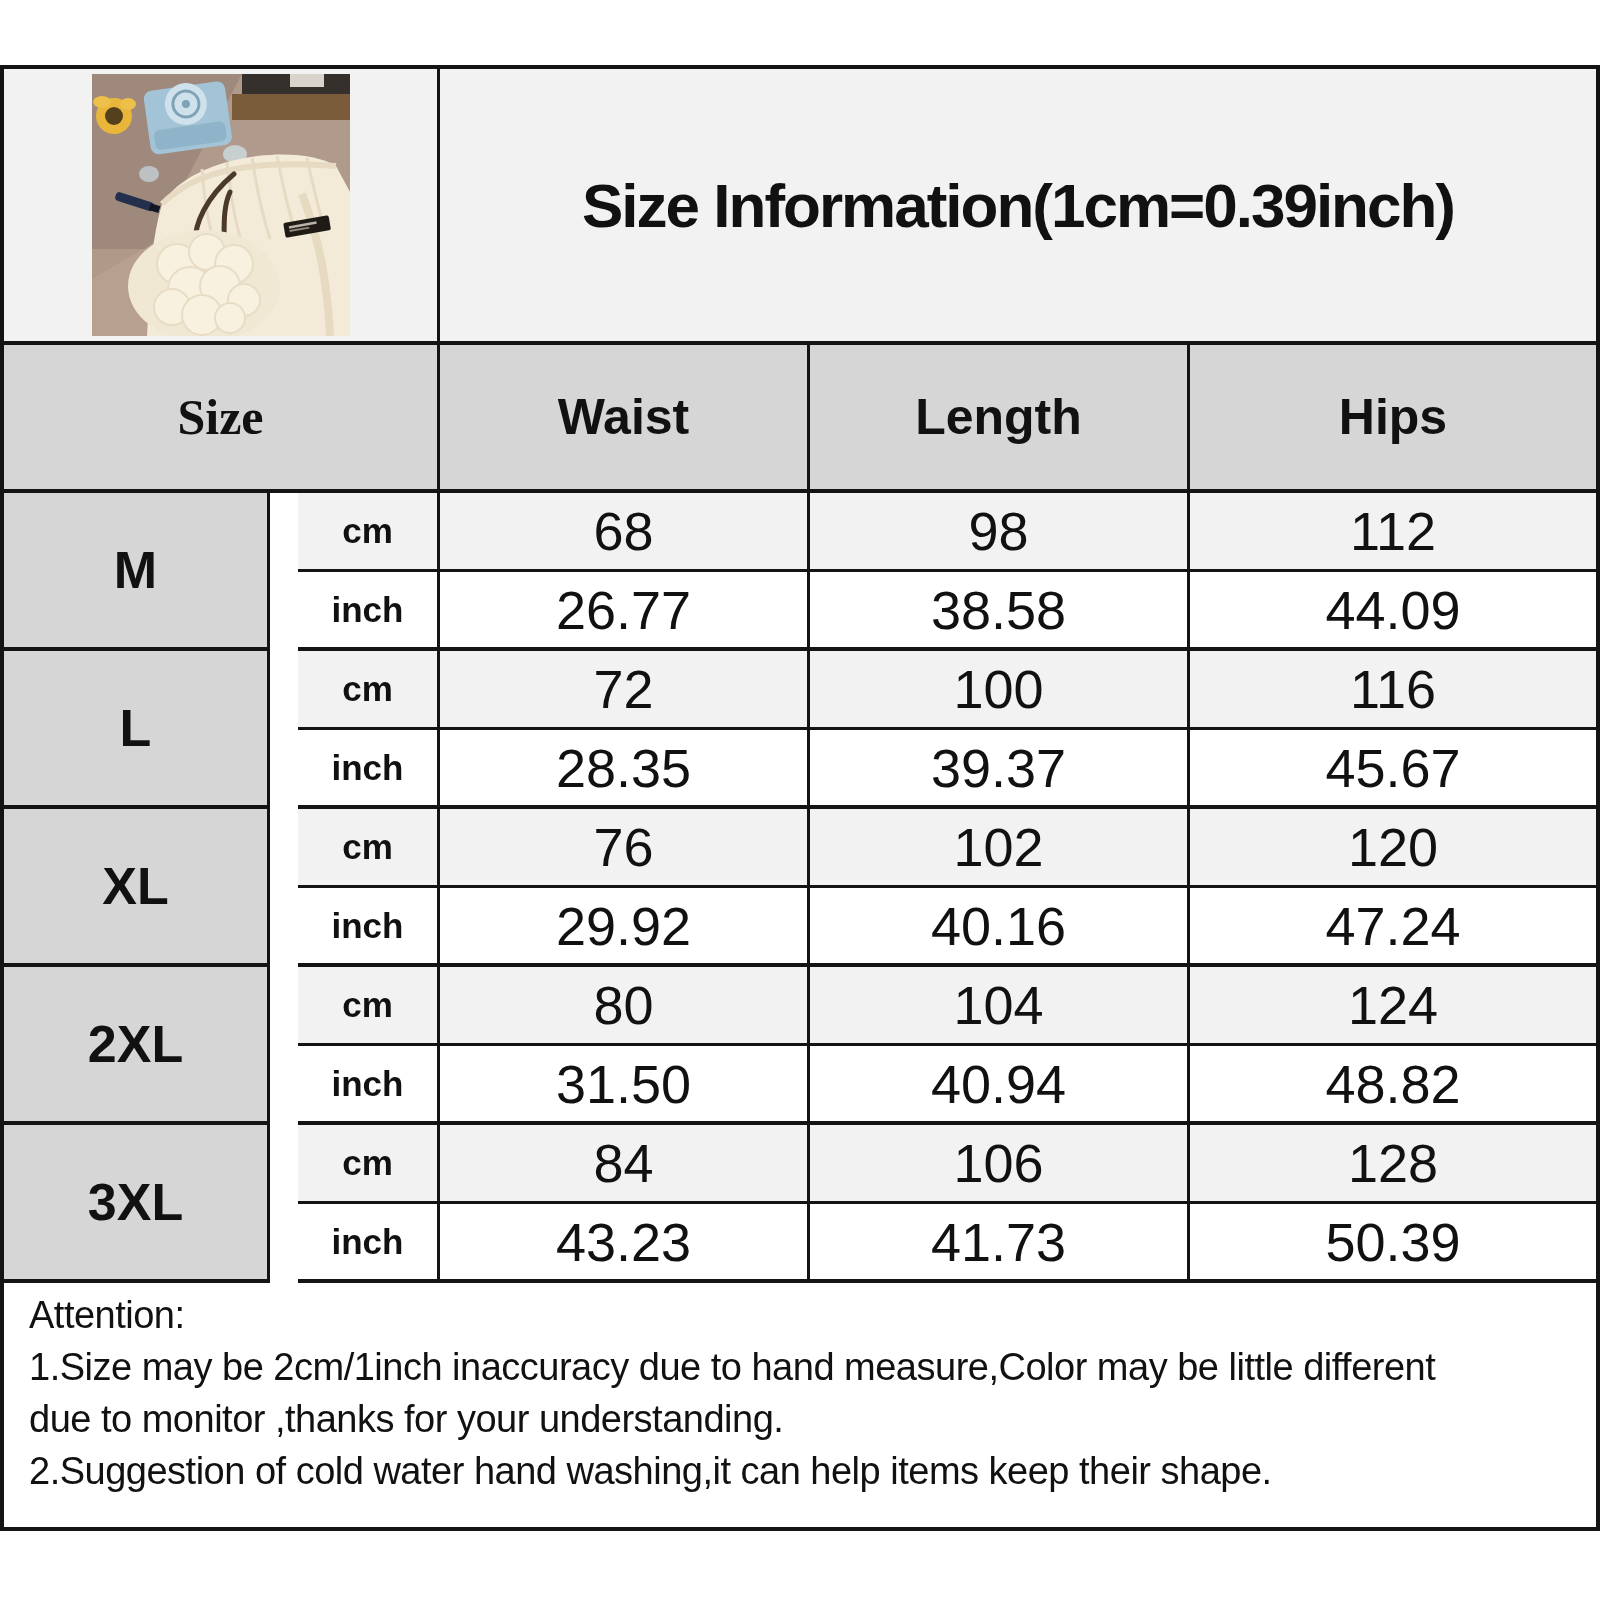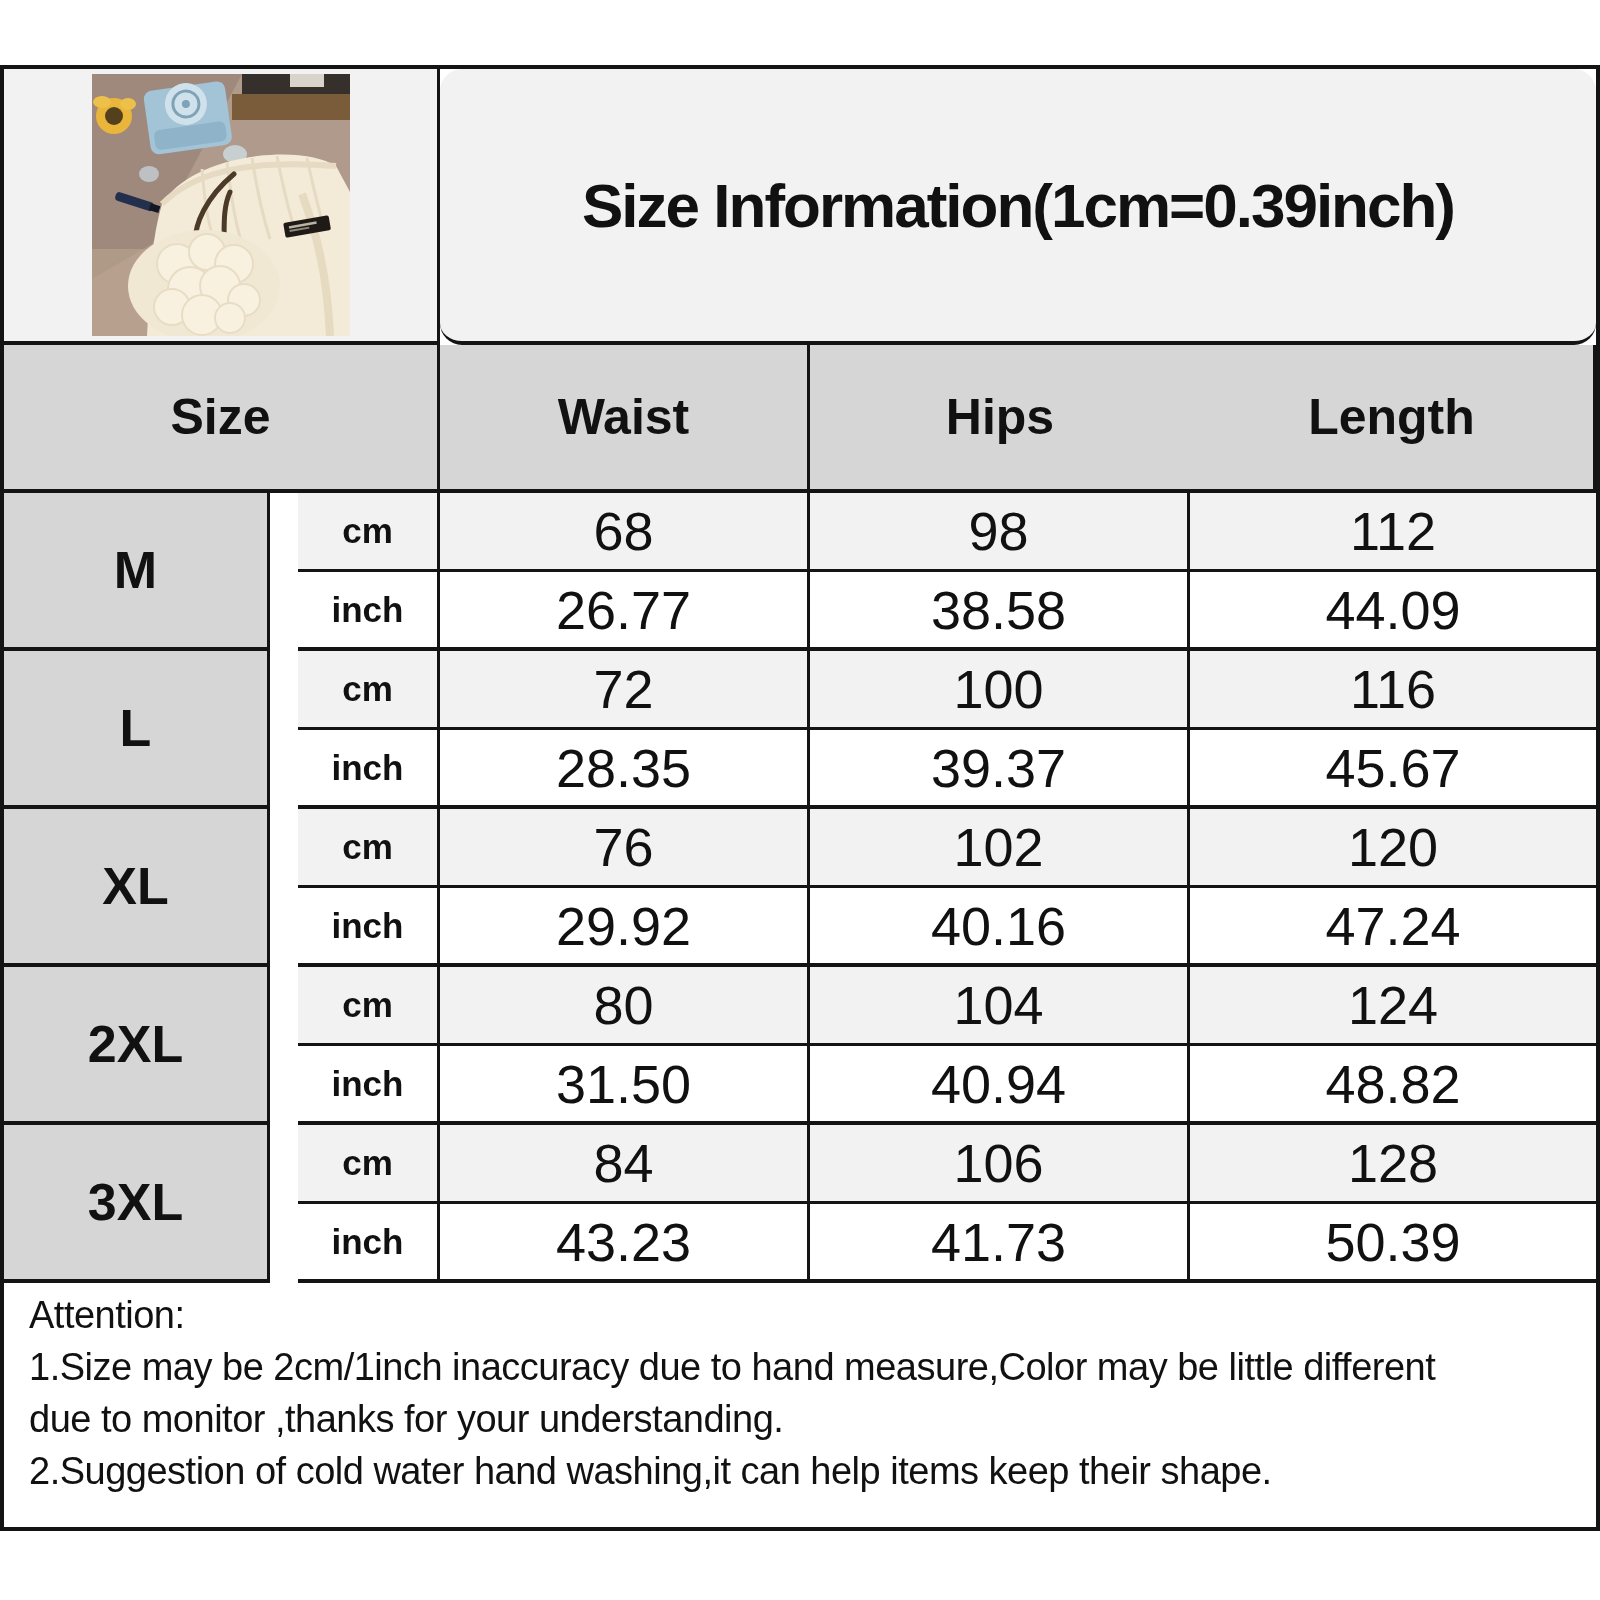--- a/index.html
+++ b/index.html
@@ -10,23 +10,23 @@
     display:grid;
     grid-template-columns:266px 170px 370px 380px 406px;
     grid-template-rows:276px 148px repeat(10,79px) 244px;
   }
   .cell{box-sizing:border-box;border-right:3px solid #141414;border-bottom:3px solid #141414;
         display:flex;align-items:center;justify-content:center;overflow:hidden;}
   .no-r{border-right:none;}
   .no-b{border-bottom:none;}
   .thick-b{border-bottom-width:4px;}
   .photo-cell{grid-column:1/3;background:#f2f2f2;}
-  .title-cell{grid-column:3/6;background:#f2f2f2;font-weight:bold;font-size:62px;letter-spacing:-2px;border-radius:22px;}
+  .title-cell{grid-column:3/6;background:#f2f2f2;font-weight:bold;font-size:62px;letter-spacing:-2px;}
   .head{background:#d6d6d6;font-weight:bold;font-size:50px;}
-  .size-head{grid-column:1/3;}
+  .size-head{grid-column:1/3;font-family:Liberation Serif, serif;}
   .size-label{grid-row:span 2;background:#d6d6d6;font-weight:bold;font-size:52px;border-bottom-width:4px;}
   .unit{font-weight:bold;font-size:35px;margin-left:28px;}
   .val{font-size:54px;}
   .cm-bg{background:#f2f2f2;}
   .attention{grid-column:1/-1;display:block;text-align:left;background:#fff;
              font-size:38px;line-height:52px;letter-spacing:-0.5px;padding:6px 25px;}
 </style>
 </head>
 <body>
 
@@ -86,22 +86,22 @@
         <circle cx="80" cy="233" r="18" fill="#f8f1e0" stroke="#e8ddc4" stroke-width="2"></circle>
         <circle cx="110" cy="241" r="20" fill="#f8f1e0" stroke="#e8ddc4" stroke-width="2"></circle>
         <circle cx="138" cy="244" r="15" fill="#f8f1e0" stroke="#e8ddc4" stroke-width="2"></circle>
       </g>
     </svg>
   </div>
   <div class="cell title-cell thick-b no-r">Size Information(1cm=0.39inch)</div>
 
   <div class="cell head size-head thick-b">Size</div>
   <div class="cell head thick-b">Waist</div>
+  <div class="cell head thick-b">Length</div>
   <div class="cell head thick-b no-r">Hips</div>
-  <div class="cell head thick-b">Length</div>
 
   <div class="cell size-label">M</div>
   <div class="cell unit cm-bg">cm</div>
   <div class="cell val cm-bg">68</div>
   <div class="cell val cm-bg">98</div>
   <div class="cell val cm-bg no-r">112</div>
   <div class="cell unit thick-b">inch</div>
   <div class="cell val thick-b">26.77</div>
   <div class="cell val thick-b">38.58</div>
   <div class="cell val thick-b no-r">44.09</div>

